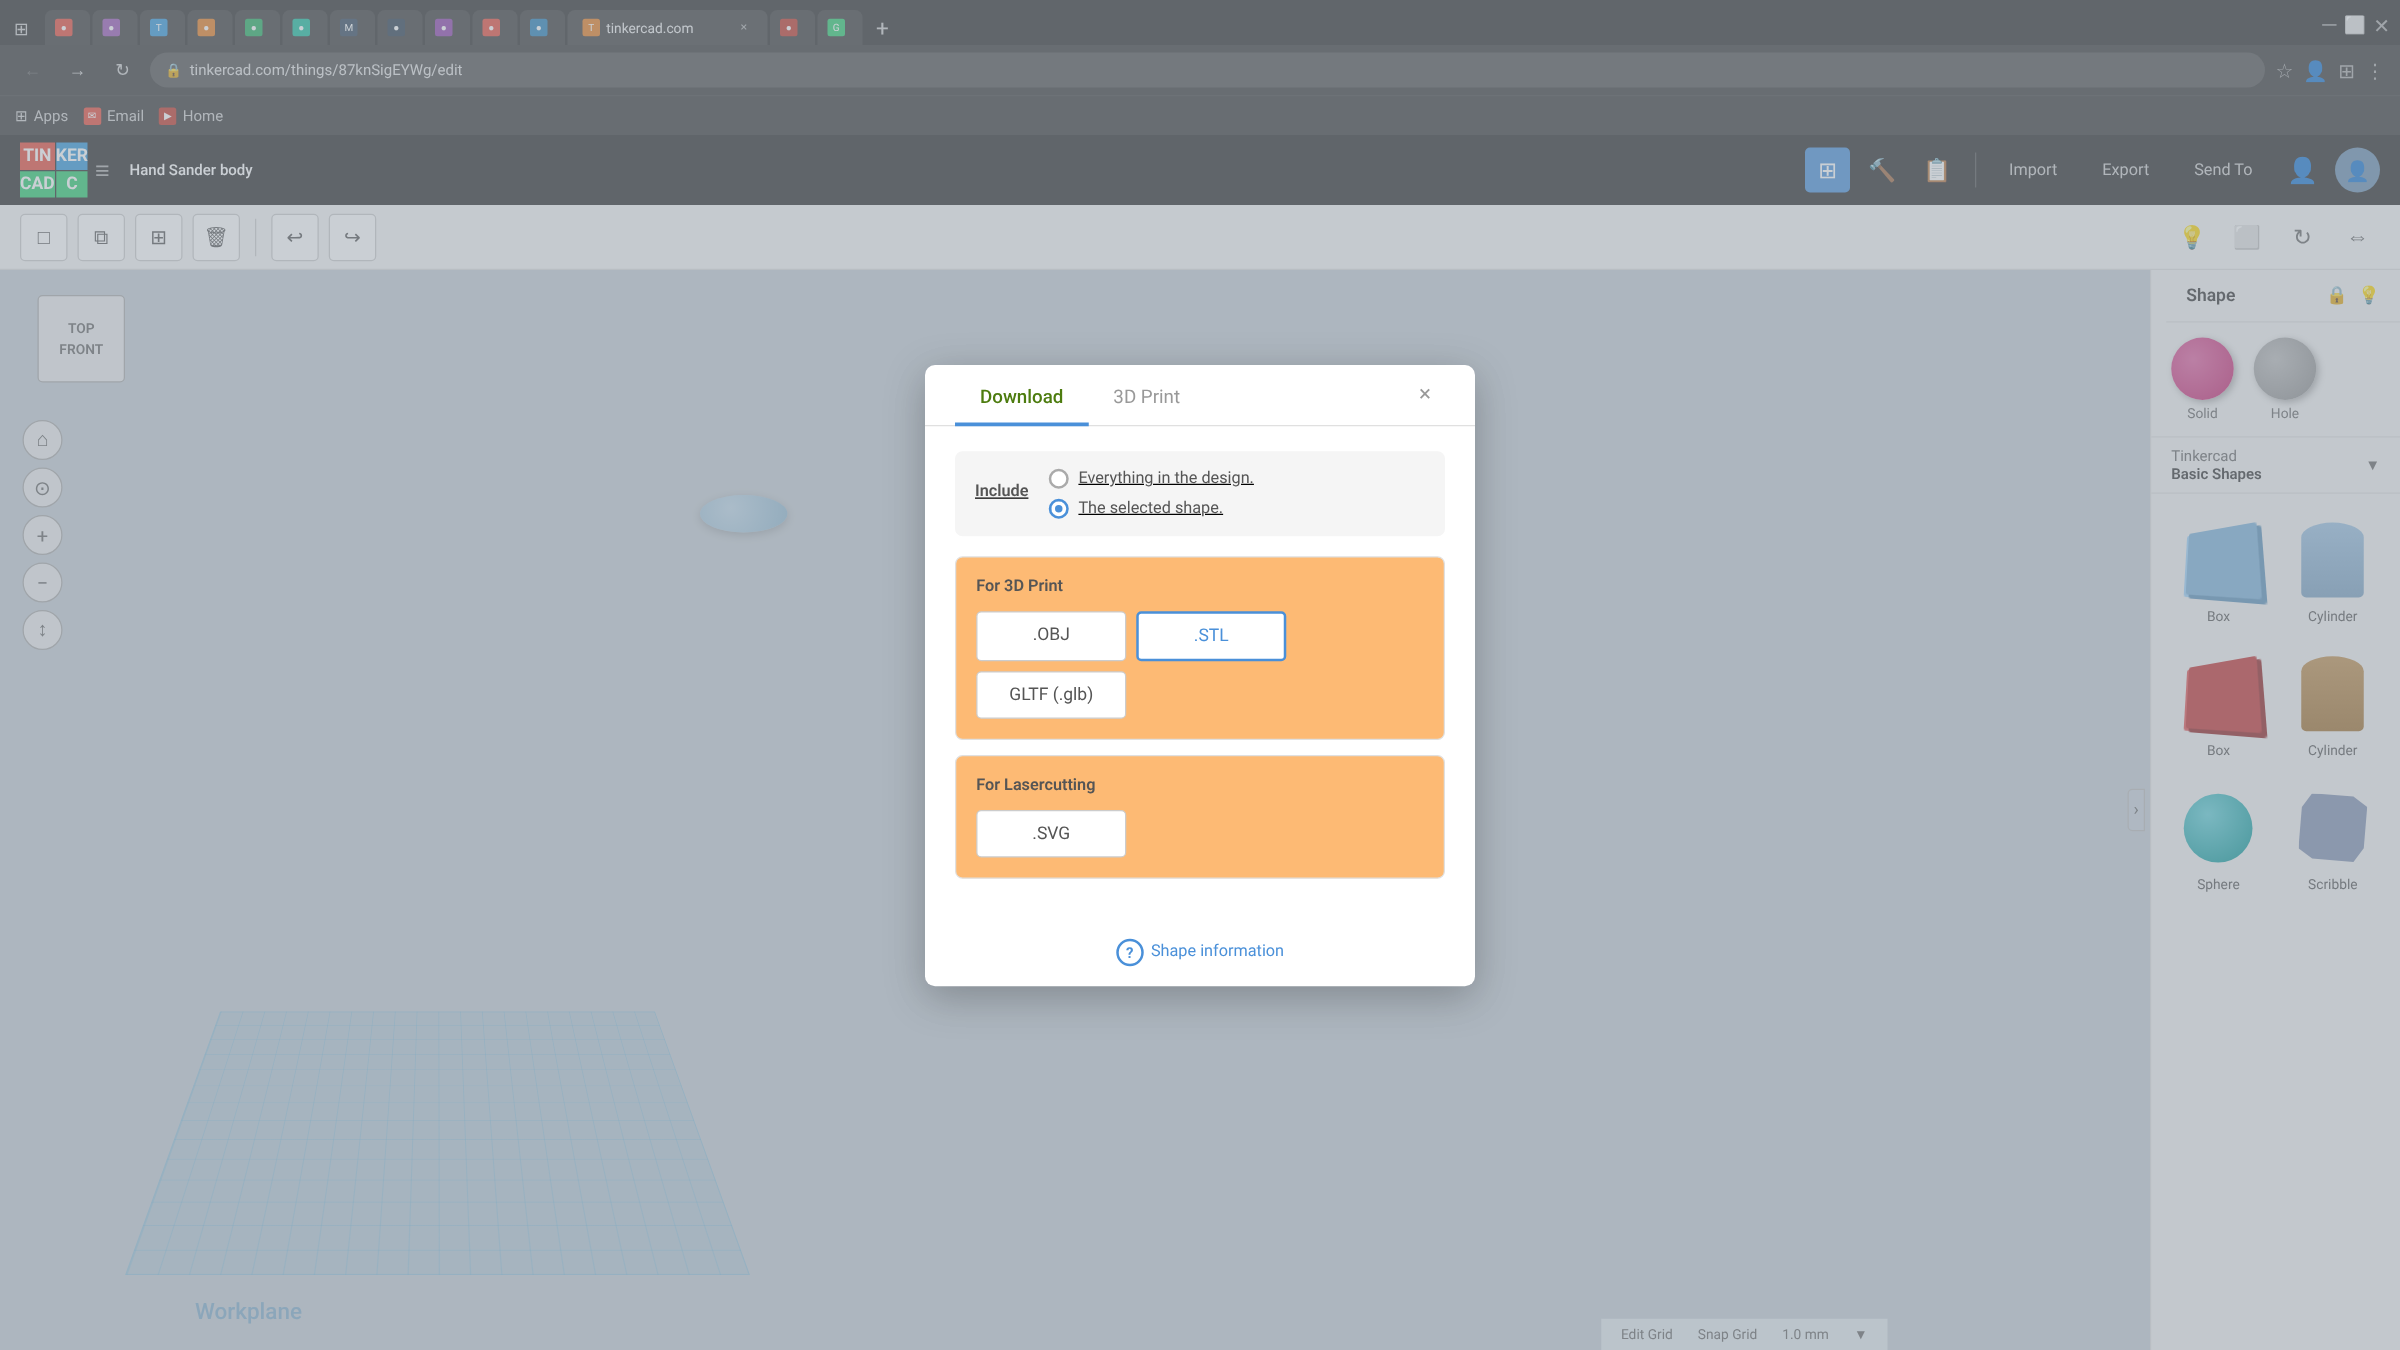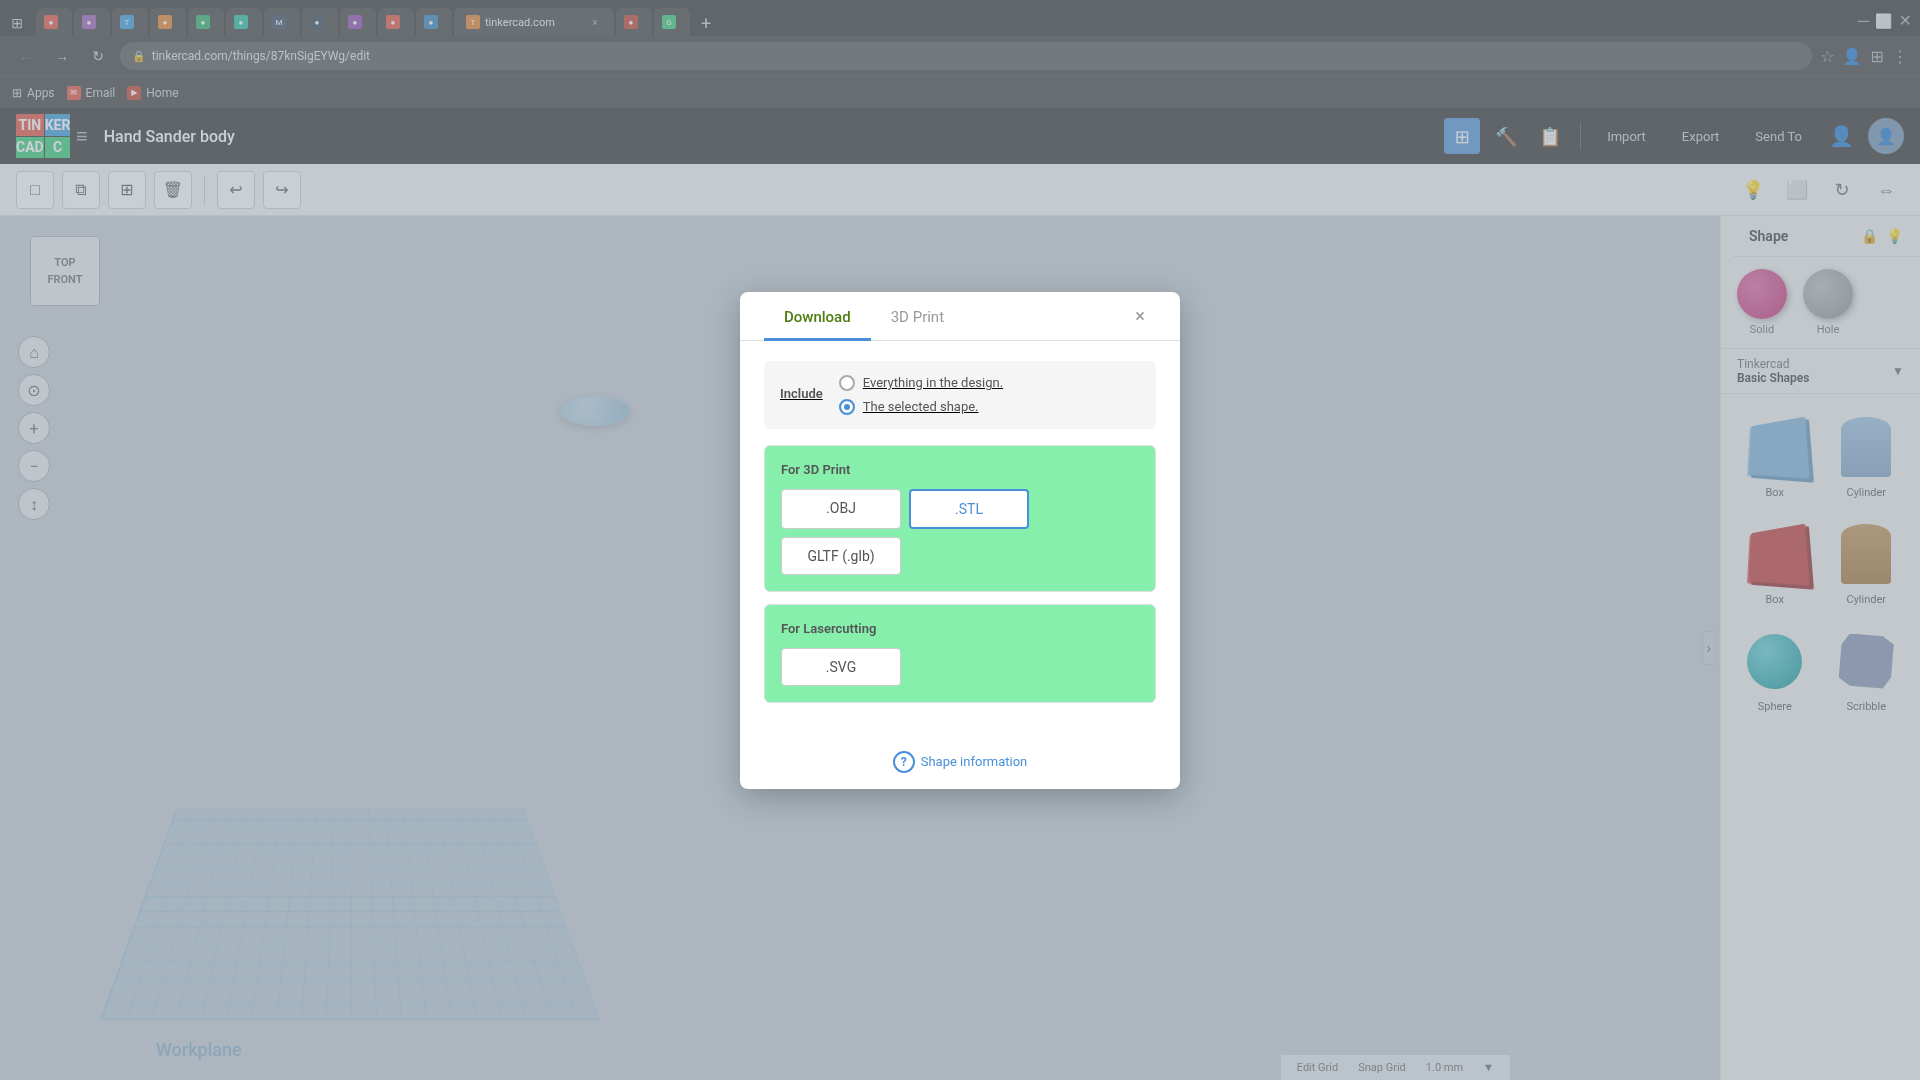--- a/index.html
+++ b/index.html
@@ -161,21 +161,21 @@
       color: white;
       font-size: 14px;
       font-weight: bold;
     }
     .logo-cell.tin { background: #e74c3c; }
     .logo-cell.ker { background: #3498db; }
     .logo-cell.cad { background: #2ecc71; }
     .logo-cell.c { background: #2ecc71; }
     .project-name {
       color: #fff;
-      font-size: 16px;
+      font-size: 12px;
       font-weight: 500;
     }
 
     .header-right {
       margin-left: auto;
       display: flex;
       align-items: center;
       gap: 8px;
     }
     .header-action-btn {
@@ -580,21 +580,21 @@
       cursor: pointer;
       flex-shrink: 0;
     }
     .radio-btn.checked {
       border-color: #4a90d9;
       background: white;
       box-shadow: inset 0 0 0 3px white, inset 0 0 0 8px #4a90d9;
     }
 
     .format-section {
-      background: #86efac;
+      background: #fdba74;
       border: 1px solid #e0e0e0;
       border-radius: 6px;
       padding: 16px;
       margin-bottom: 12px;
     }
     .format-section-title {
       font-size: 13px;
       font-weight: 600;
       color: #555;
       margin-bottom: 12px;

